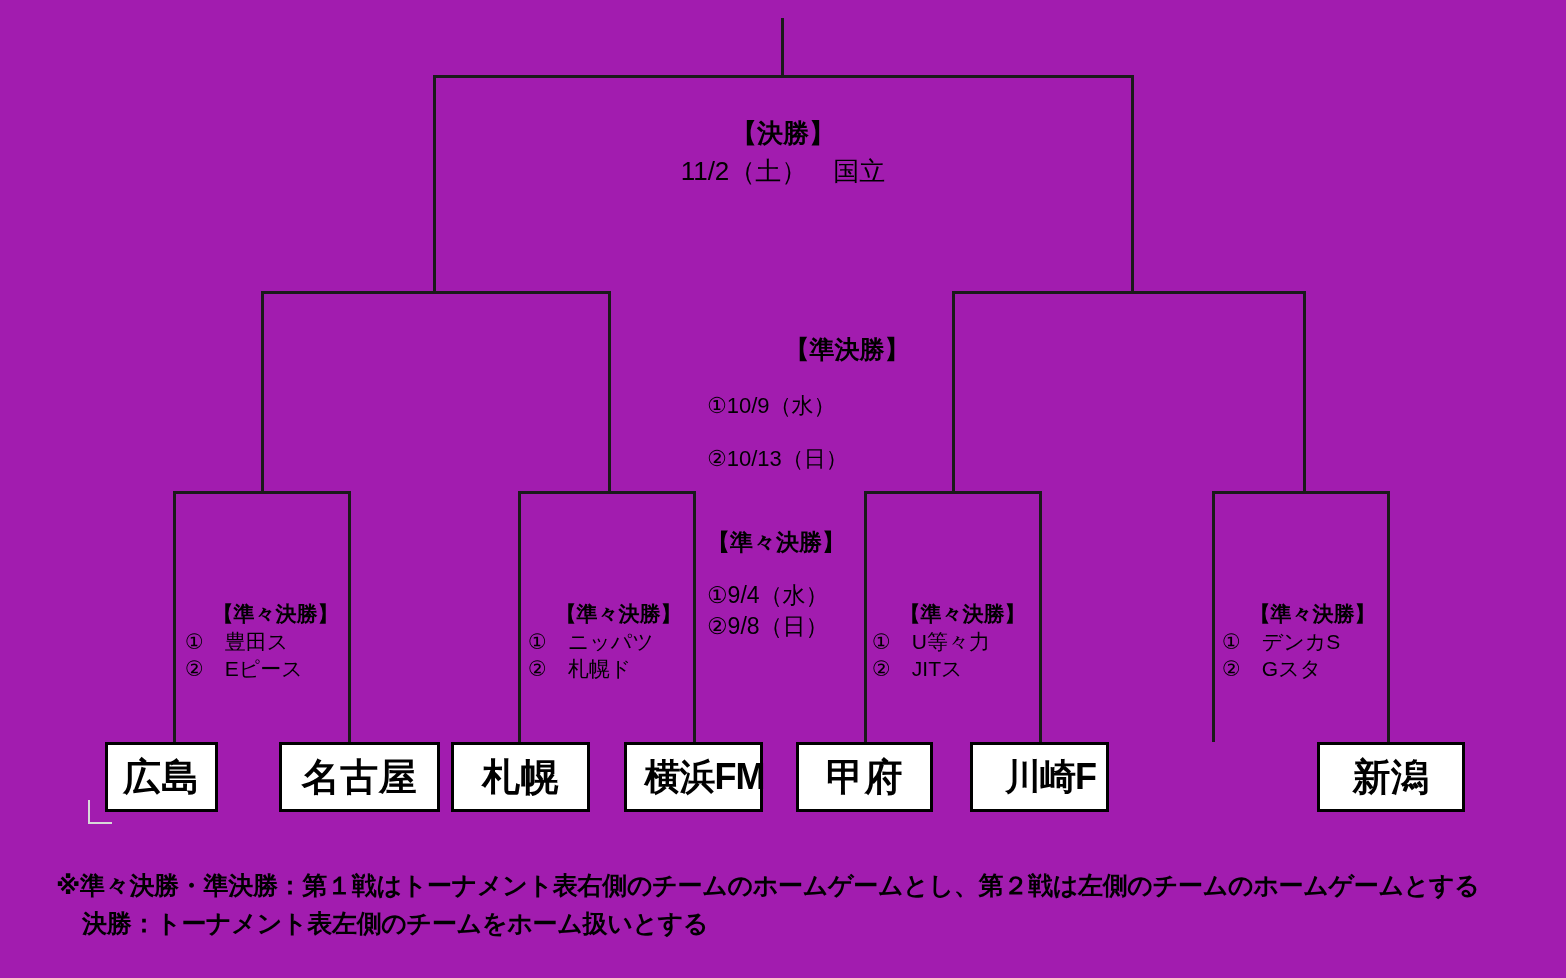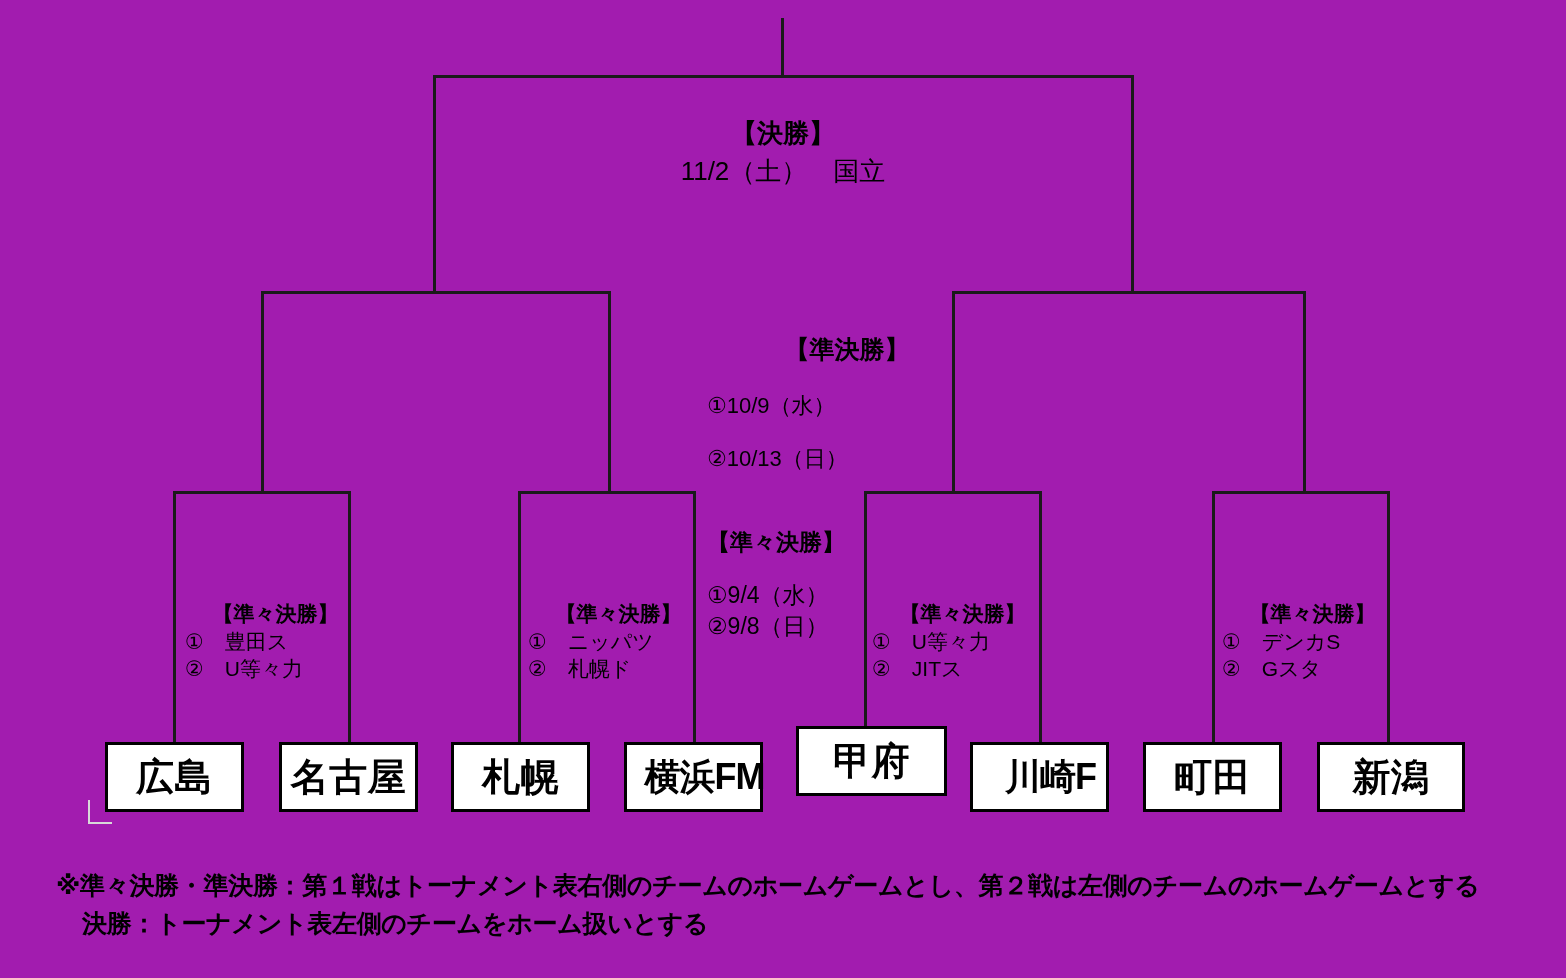--- a/index.html
+++ b/index.html
@@ -156,68 +156,65 @@
   <div class="round-info" id="qf-dates" style="left:707px; top:527px; width:180px;">
     <span class="r-title">【準々決勝】</span>
     <span class="r-spacer"></span>
     <span class="r-line">①9/4（水）</span>
     <span class="r-line">②9/8（日）</span>
   </div>
 
   <div class="round-info qf-info" style="left:185px; top:600px; width:175px;">
     <span class="r-title">【準々決勝】</span>
     <span class="r-line">①　豊田ス</span>
-    <span class="r-line">②　U等々力</span>
+    <span class="r-line">②　Eピース</span>
   </div>
 
   <div class="round-info qf-info" style="left:528px; top:600px; width:175px;">
     <span class="r-title">【準々決勝】</span>
     <span class="r-line">①　ニッパツ</span>
     <span class="r-line">②　札幌ド</span>
   </div>
 
   <div class="round-info qf-info" style="left:872px; top:600px; width:175px;">
     <span class="r-title">【準々決勝】</span>
     <span class="r-line">①　U等々力</span>
     <span class="r-line">②　JITス</span>
   </div>
 
   <div class="round-info qf-info" style="left:1222px; top:600px; width:175px;">
     <span class="r-title">【準々決勝】</span>
     <span class="r-line">①　デンカS</span>
     <span class="r-line">②　Gスタ</span>
   </div>
 
-  <div class="team-box" style="left:105px; top:742px; width:139px;">
+  <div class="team-box" style="left:105px; top:742px; width:113px;">
     <span class="team-label">広島</span>
   </div>
 
-  <div class="team-box" style="left:279px; top:742px; width:139px;">
+  <div class="team-box" style="left:279px; top:742px; width:161px;">
     <span class="team-label">名古屋</span>
   </div>
 
   <div class="team-box" style="left:451px; top:742px; width:139px;">
     <span class="team-label">札幌</span>
   </div>
 
   <div class="team-box wide" style="left:624px; top:742px; width:139px;">
     <span class="team-label">横浜FM</span>
   </div>
 
-  <div class="team-box" style="left:796px; top:726px; width:151px;justify-content:center;">
+  <div class="team-box" style="left:796px; top:742px; width:137px;justify-content:center;">
     <span class="team-label">甲府</span>
   </div>
 
   <div class="team-box wide" style="left:970px; top:742px; width:139px;">
     <span class="team-label">川崎F</span>
   </div>
 
-  <div class="team-box" style="left:1143px; top:742px; width:139px;">
-    <span class="team-label">町田</span>
-  </div>
 
   <div class="team-box" style="left:1317px; top:742px; width:148px;">
     <span class="team-label">新潟</span>
   </div>
 
   <div id="corner-mark"></div>
 
   <div id="footnote">
     <span class="fn-line">※準々決勝・準決勝：第１戦はトーナメント表右側のチームのホームゲームとし、第２戦は左側のチームのホームゲームとする</span>
     <span class="fn-line indent">決勝：トーナメント表左側のチームをホーム扱いとする</span>

